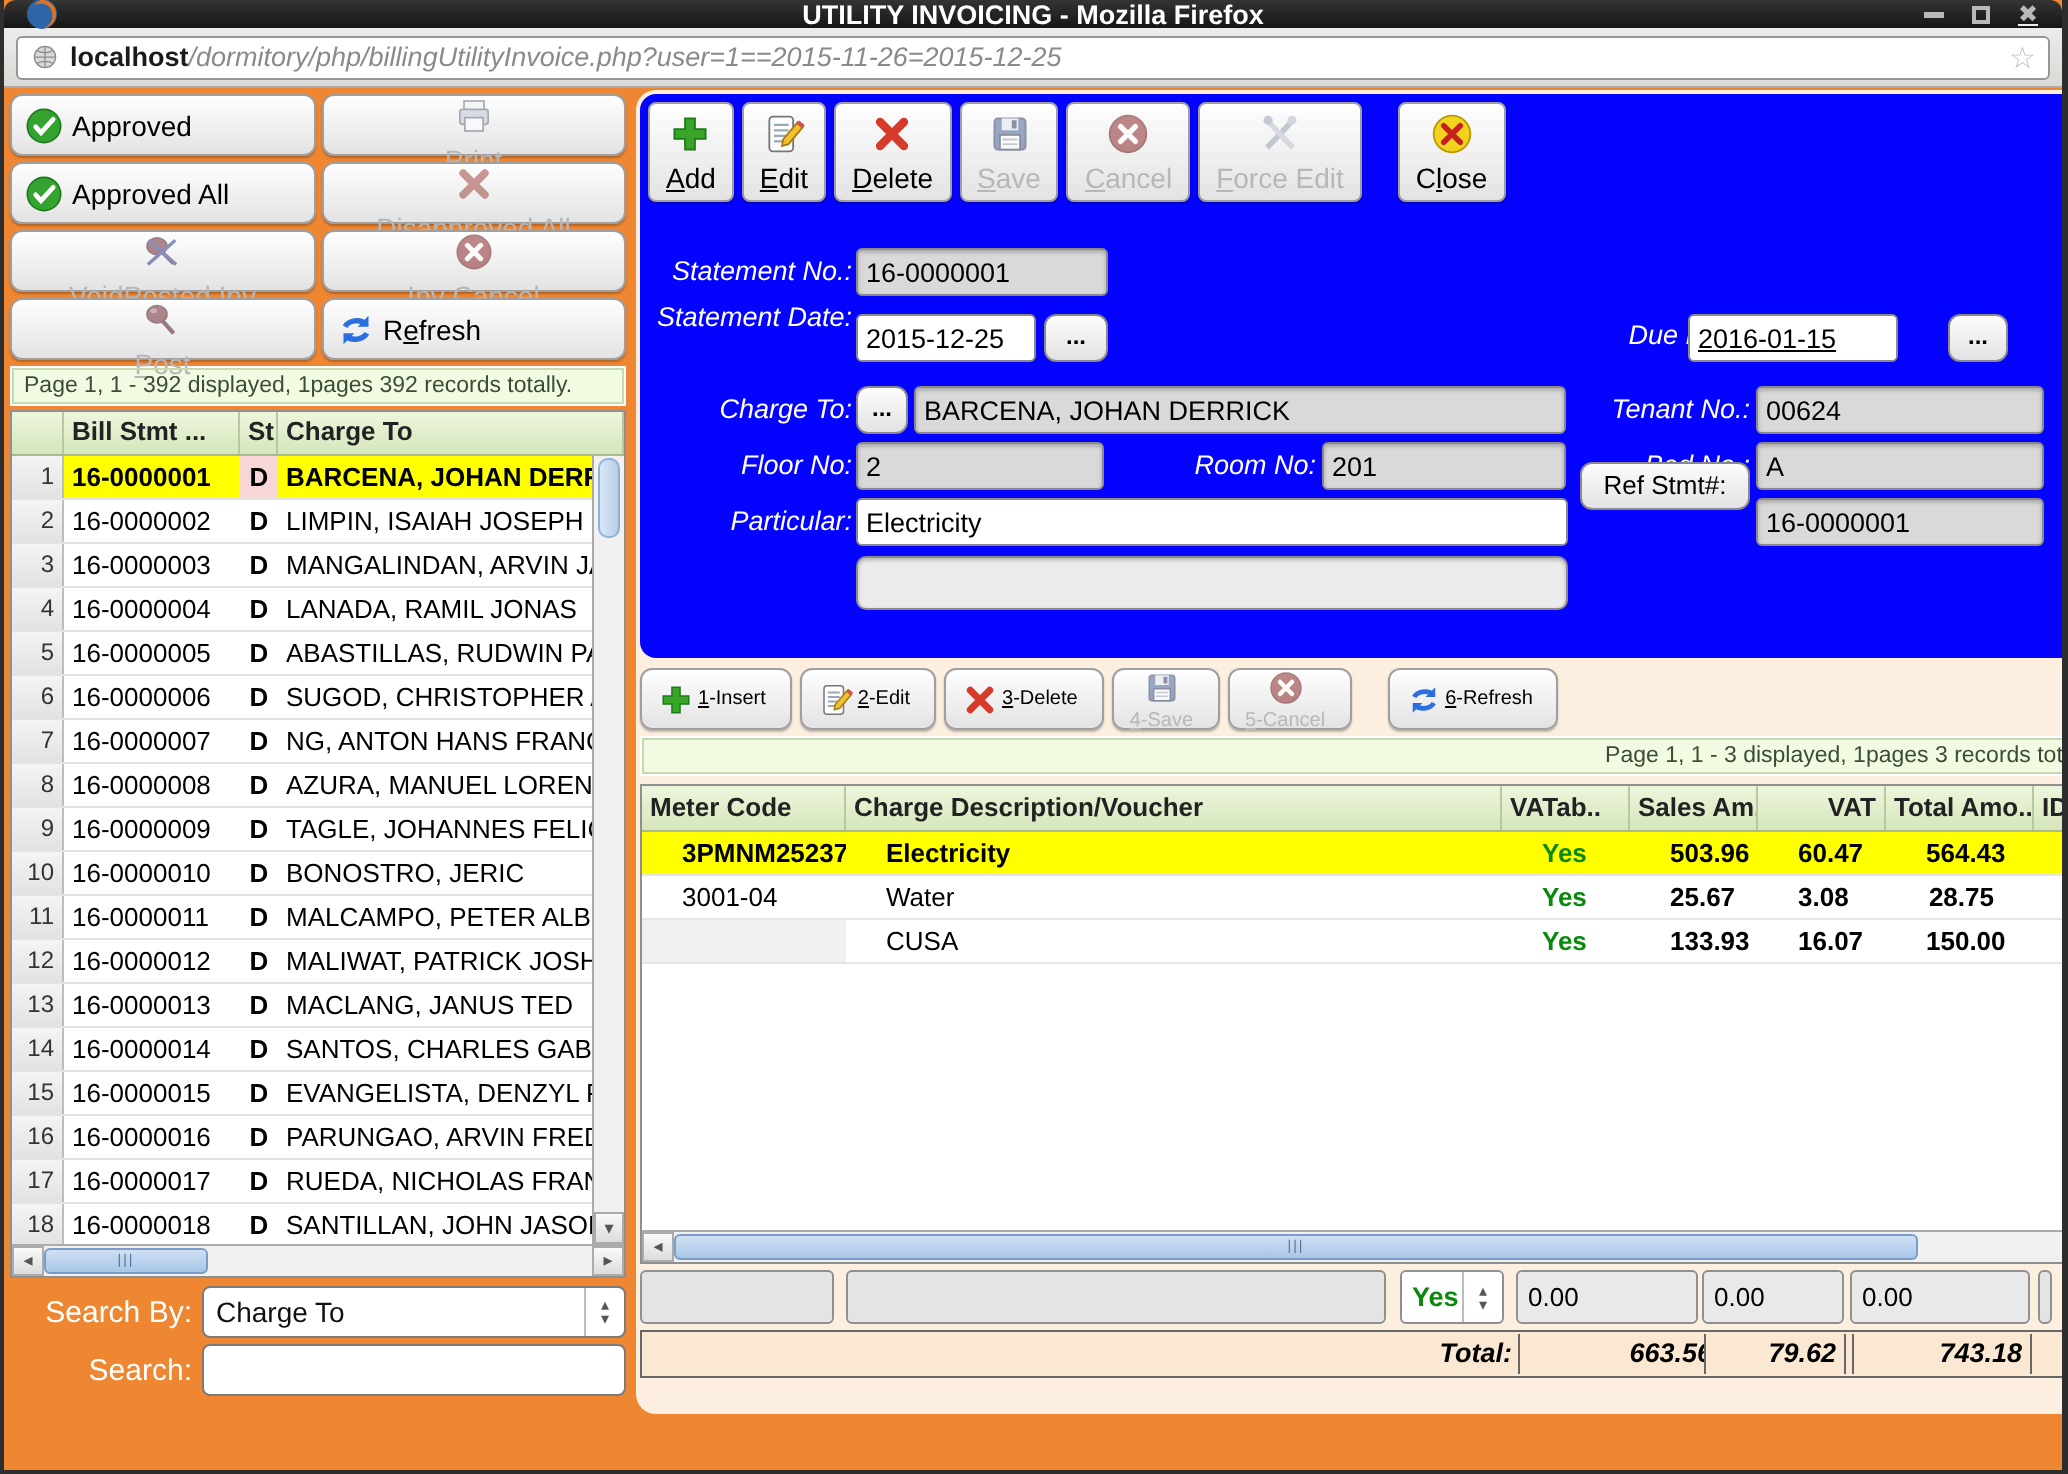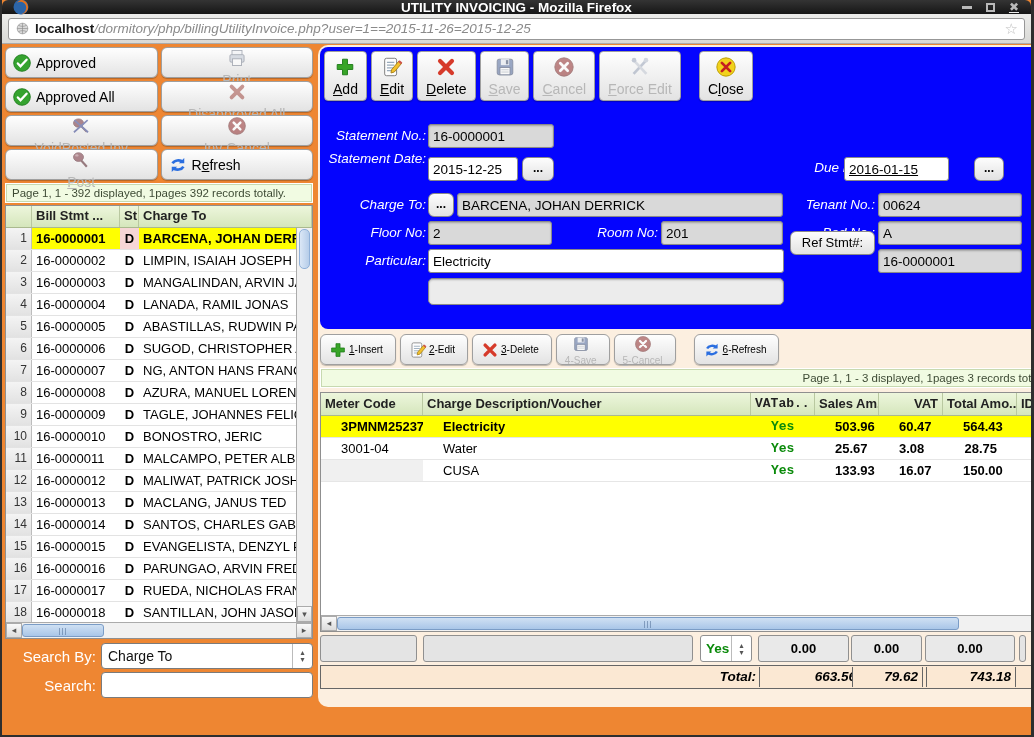--- a/index.html
+++ b/index.html
@@ -97,31 +97,31 @@
   .tb2 .ic{width:18px;height:18px;}
   
   .dgridwrap{position:relative;margin-top:4px;height:240px;background:#fff;border:1px solid #8f8f8f;overflow:hidden;}
   .dhead{display:flex;height:23px;background:linear-gradient(#EDF6DC,#D5E6BC);border-bottom:1px solid #aab98f;
     font-weight:bold;font-size:13px;color:#222;}
   .dhead div{padding:3px 4px;border-right:1px solid #b9c8a0;overflow:hidden;white-space:nowrap;flex:none;}
   .drow{display:flex;height:22px;font-size:13px;border-bottom:1px solid #e6e6e6;background:#fff;}
   .drow div{padding:3px 20px;overflow:hidden;white-space:nowrap;flex:none;}
   .d-meter{width:102px;}
   .d-desc{width:328px;}
-  .d-vat{width:64px;font-weight:bold;color:#0a8a0a;font-family:Liberation Mono, monospace;}
+  .d-vat{width:64px;font-weight:bold;color:#0a8a0a;}
   .d-sales,.d-vamt{width:64px;text-align:right;font-weight:bold;}
   .d-tot{width:74px;text-align:right;font-weight:bold;}
   .d-id{flex:1 !important;}
   .drow.sel{background:#FFFF00;}
   .drow.sel div{font-weight:bold;}
   .drow .empty{background:#f0f0f0;}
   
   .edrow{position:relative;height:28px;margin-top:3px;}
   .edrow .ebox{position:absolute;top:0;height:27px;background:#e4e4e4;border:1px solid #909090;border-radius:3px;font-size:13px;padding:0 5px;}
-  .edrow .num{text-align:center;font-weight:bold;background:#e9e9e9;}
+  .edrow .num{text-align:left;font-weight:normal;background:#e9e9e9;}
   .edrow .esel{position:absolute;top:0;height:27px;background:#fff;border:1px solid #909090;border-radius:3px;
     display:flex;align-items:center;font-size:13.5px;font-weight:bold;color:#0a8a0a;padding-left:5px;}
   .totrow{position:relative;height:24px;margin-top:2px;background:#FBE8D3;border:1px solid #666;}
   .totrow .tlabel{position:absolute;left:0;width:435px;text-align:right;font-style:italic;font-weight:bold;font-size:13.5px;padding-top:3px;}
   .totrow .tbox{position:absolute;top:1px;height:20px;border-left:1px solid #666;border-right:1px solid #666;
     text-align:right;font-style:italic;font-weight:bold;font-size:13.5px;padding:2px 4px 0 0;background:#FBE8D3;}
   .hide{position:absolute;width:0;height:0;overflow:hidden;}
 </style>
 </head>
 <body>

